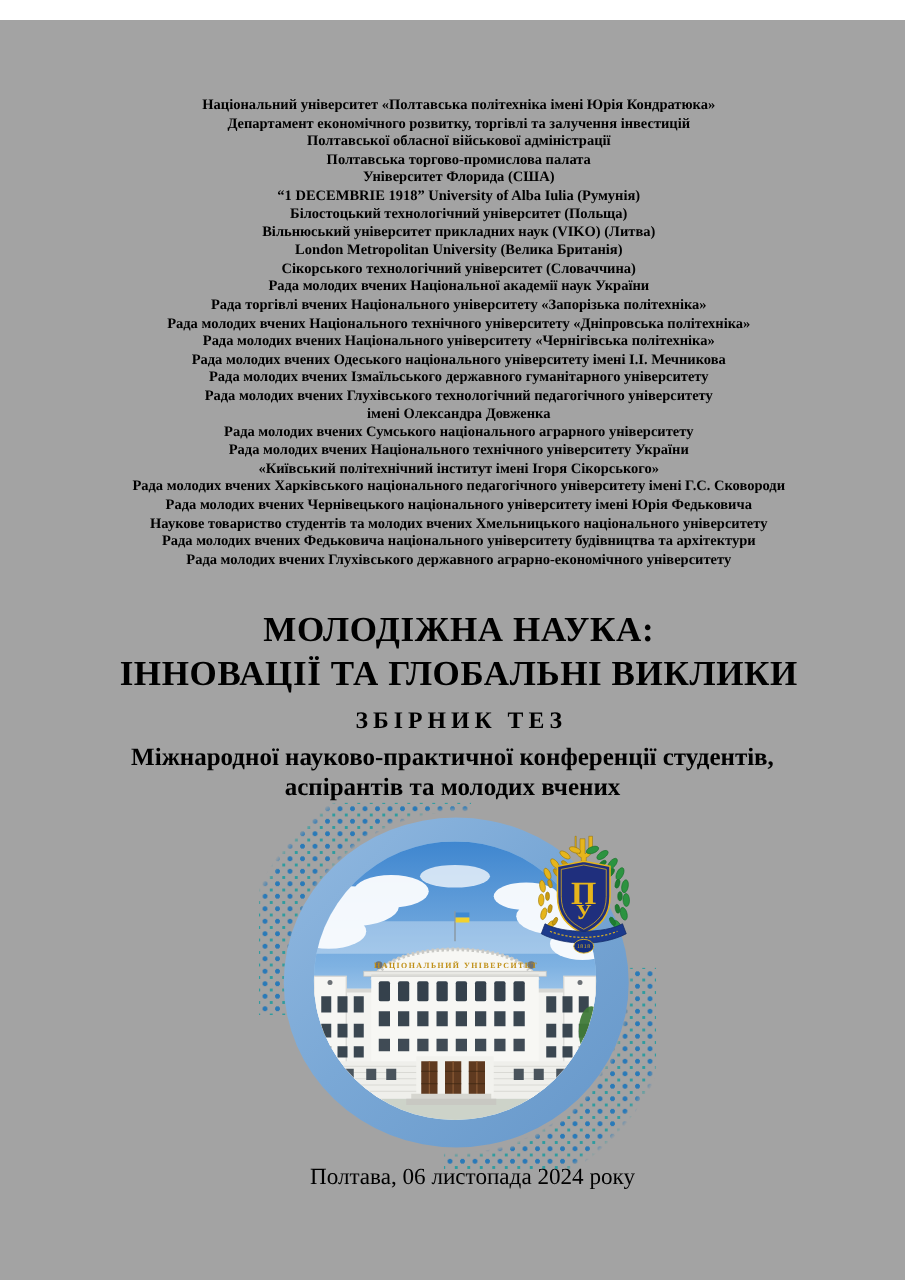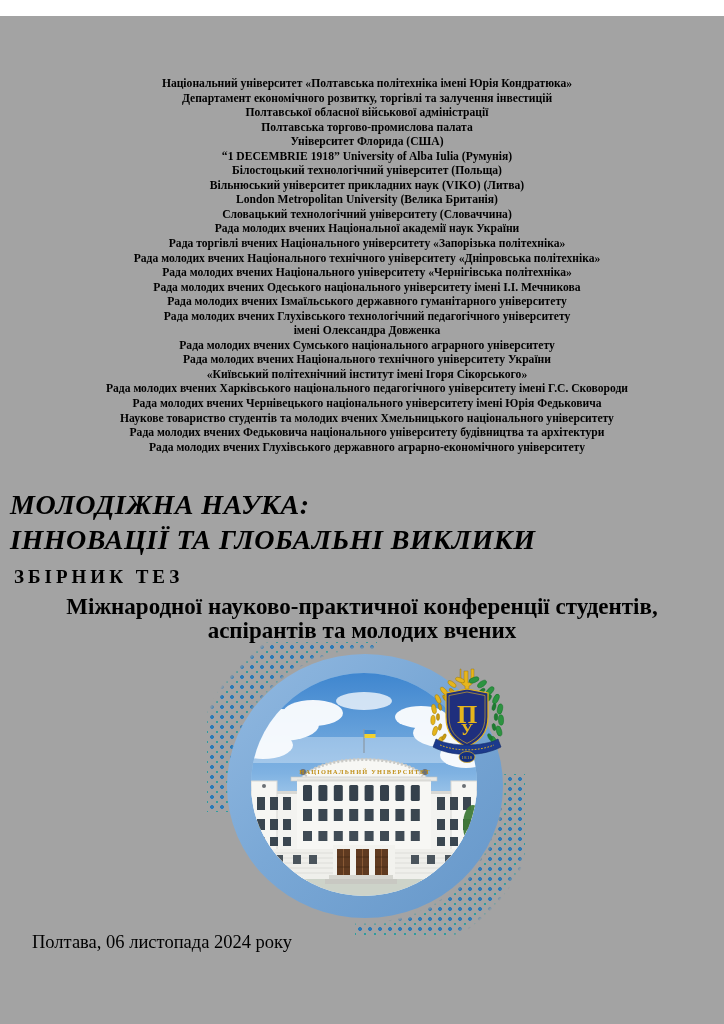--- a/index.html
+++ b/index.html
@@ -13,31 +13,31 @@
   .organizers {
     position:absolute; top:61px; left:0; width:724px;
     text-align:center; font-weight:bold; font-size:11.6px; line-height:14.55px;
     padding-left:10px; box-sizing:border-box;
   }
   .organizer-line { white-space:nowrap; }
 
   
   .title-block {
     position:absolute; top:471px; left:0; width:724px;
-    text-align:left; font-weight:bold; font-size:28px; line-height:35px;
-    letter-spacing:0.5px; padding-left:10px; box-sizing:border-box;font-style:italic;
+    text-align:center; font-weight:bold; font-size:28px; line-height:35px;
+    letter-spacing:0.5px; padding-left:10px; box-sizing:border-box;
   }
   .collection {
     position:absolute; top:550px; left:0; width:724px;
-    font-weight:bold; font-size:19px; letter-spacing:4px;
+    text-align:center; font-weight:bold; font-size:19px; letter-spacing:4px;
     padding-left:14px; box-sizing:border-box;
   }
   .subtitle {
     position:absolute; top:579px; left:0; width:724px;
-    text-align:center; font-weight:bold; font-size:23px; line-height:23.5px;
+    text-align:center; font-weight:bold; font-size:20px; line-height:23.5px;
     box-sizing:border-box;
   }
 
   
   .logo { position:absolute; left:205px; top:628px; width:320px; height:292px; }
 
   .dots {
     position:absolute;
     background-image:
       radial-gradient(circle, #2a7ab8 1.7px, transparent 2.2px),
@@ -66,40 +66,40 @@
     border-radius:50%; overflow:hidden; background:#9ec7e8; z-index:2;
   }
   .photo svg { display:block; width:226px; height:223px; }
 
   .emblem { position:absolute; left:219px; top:23px; width:86px; height:98px; z-index:3; }
   .emblem svg { display:block; width:86px; height:98px; }
 
   
   .footer-date {
     position:absolute; top:916px; left:0; width:724px;
-    font-size:18.5px; font-weight:normal;
+    text-align:center; font-size:18.5px; font-weight:normal;
     padding-left:32px; box-sizing:border-box;
   }
 </style>
 </head>
 <body>
 
 <div class="page">
 
   <div class="organizers">
       <div class="organizer-line">Національний університет «Полтавська політехніка імені Юрія Кондратюка»</div>
       <div class="organizer-line">Департамент економічного розвитку, торгівлі та залучення інвестицій</div>
       <div class="organizer-line">Полтавської обласної військової адміністрації</div>
       <div class="organizer-line">Полтавська торгово-промислова палата</div>
       <div class="organizer-line">Університет Флорида (США)</div>
       <div class="organizer-line">“1 DECEMBRIE 1918” University of Alba Iulia (Румунія)</div>
       <div class="organizer-line">Білостоцький технологічний університет (Польща)</div>
       <div class="organizer-line">Вільнюський університет прикладних наук (VIKO) (Литва)</div>
       <div class="organizer-line">London Metropolitan University (Велика Британія)</div>
-      <div class="organizer-line">Словацький технологічний університету (Словаччина)</div>
+      <div class="organizer-line">Сікорського технологічний університет (Словаччина)</div>
       <div class="organizer-line">Рада молодих вчених Національної академії наук України</div>
       <div class="organizer-line">Рада торгівлі вчених Національного університету «Запорізька політехніка»</div>
       <div class="organizer-line">Рада молодих вчених Національного технічного університету «Дніпровська політехніка»</div>
       <div class="organizer-line">Рада молодих вчених Національного університету «Чернігівська політехніка»</div>
       <div class="organizer-line">Рада молодих вчених Одеського національного університету імені І.І. Мечникова</div>
       <div class="organizer-line">Рада молодих вчених Ізмаїльського державного гуманітарного університету</div>
       <div class="organizer-line">Рада молодих вчених Глухівського технологічний педагогічного університету</div>
       <div class="organizer-line">імені Олександра Довженка</div>
       <div class="organizer-line">Рада молодих вчених Сумського національного аграрного університету</div>
       <div class="organizer-line">Рада молодих вчених Національного технічного університету України</div>

